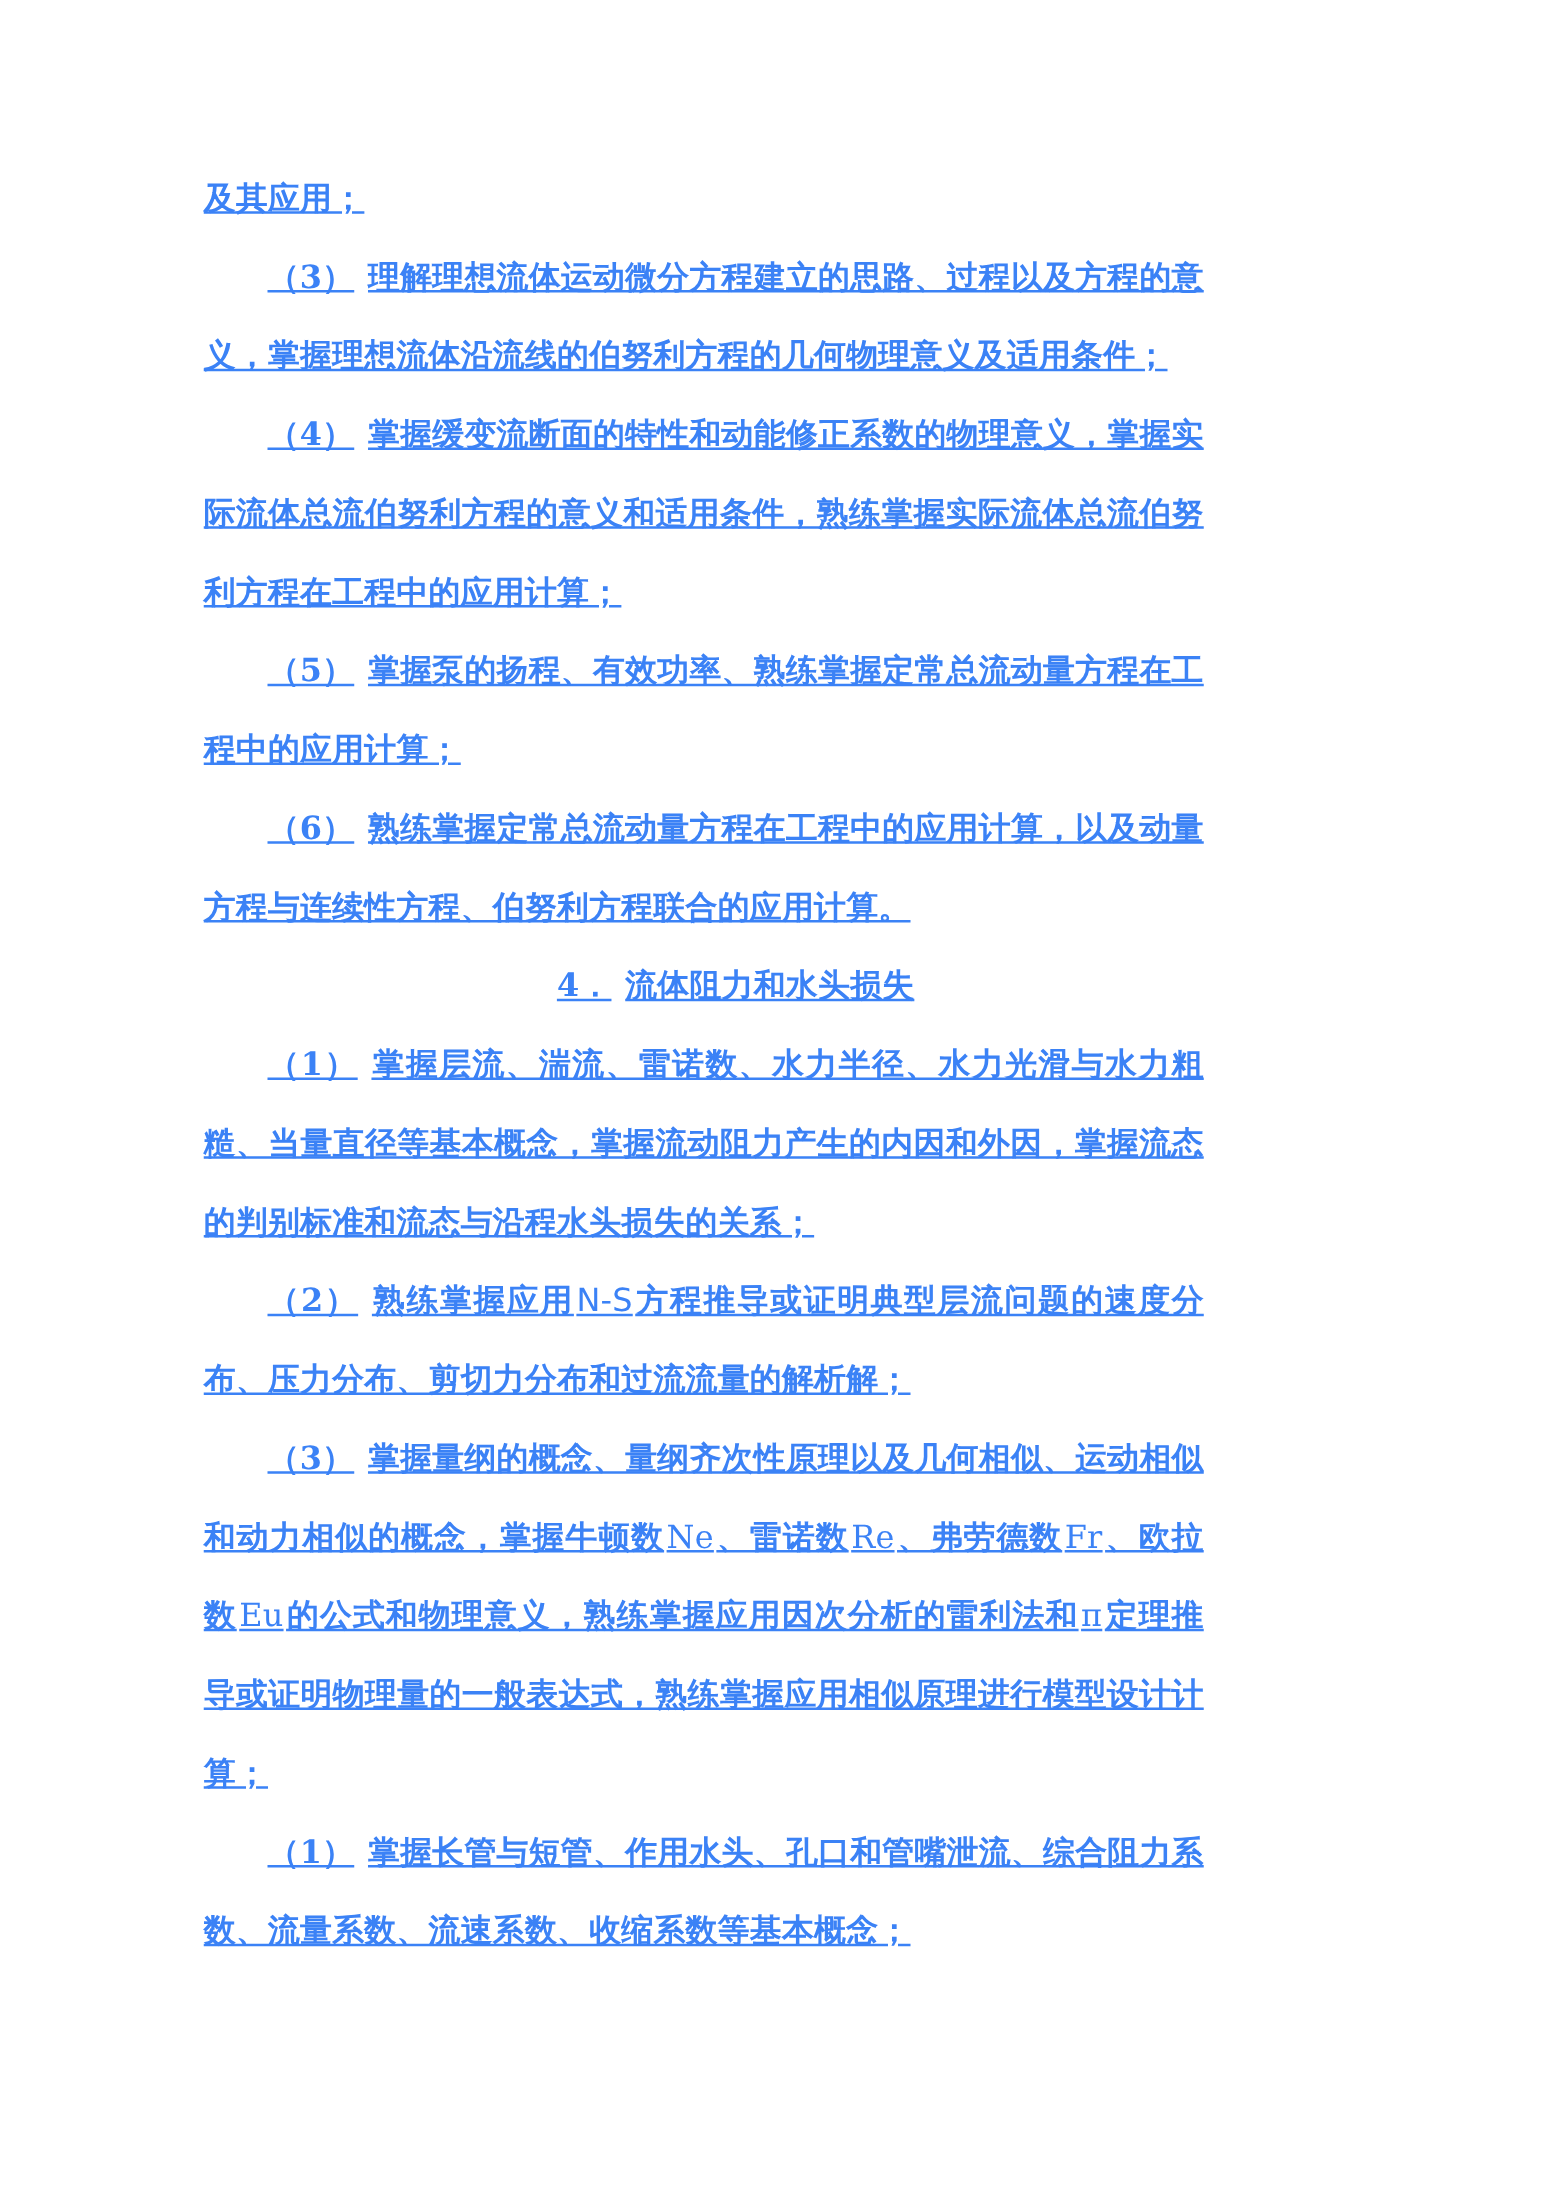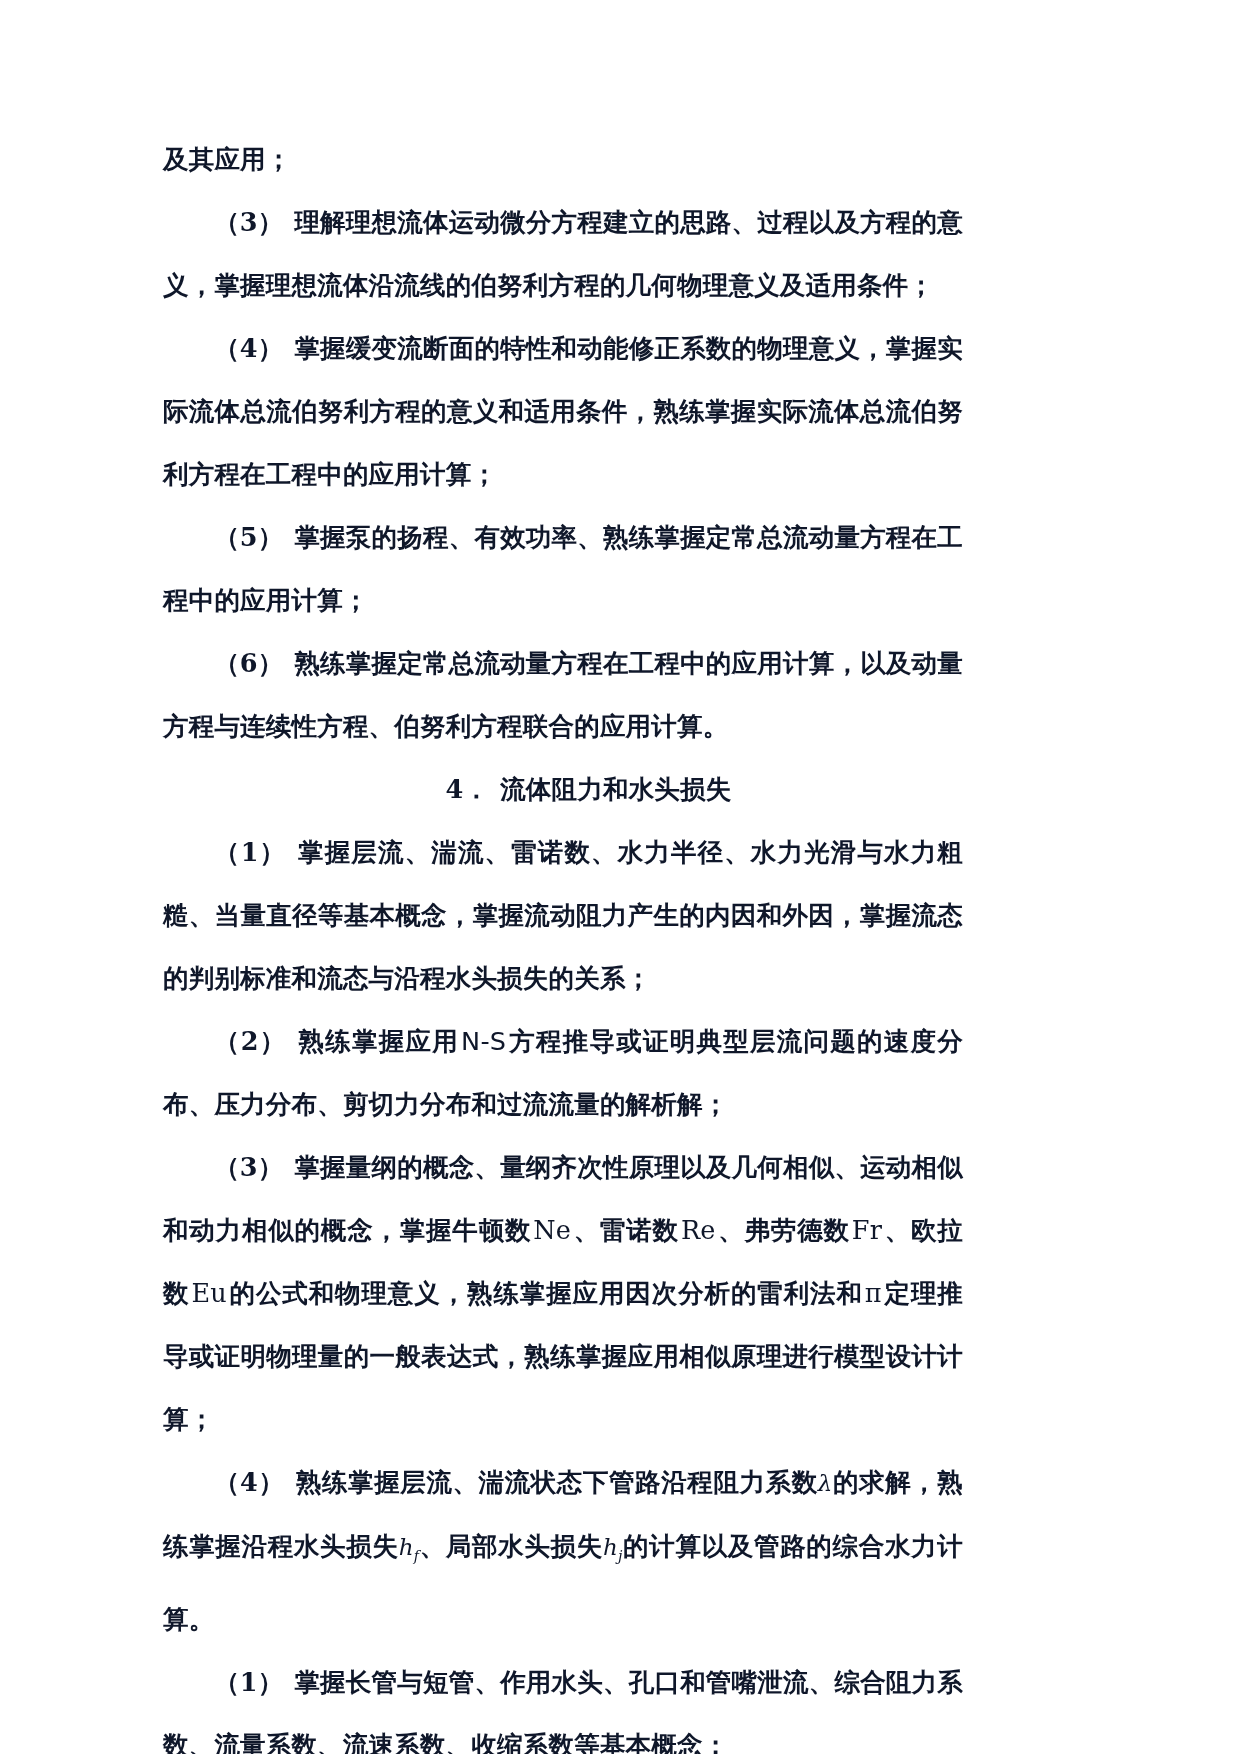--- a/index.html
+++ b/index.html
@@ -20,25 +20,26 @@
     position: absolute;
     left: 163px;
     top: 128px;
     width: 800px;
   }
   
   p.para {
     margin: 0 0 0 0;
     font-size: 25.5px;
     line-height: 63px;
-    color: #0f172a;
+    color: #3b82f6;
     text-align: justify;
     text-justify: inter-character;
     letter-spacing: 0.2px;
     font-weight: 600;
+    text-decoration: underline;
     -webkit-font-smoothing: none;
   }
   p.para.last-line-left {
     text-align-last: left;
   }
   
   p.indent {
     text-indent: 51px;
   }
   
@@ -93,19 +94,18 @@
     <p class="para indent last-line-left"><span class="num">（6）</span><span class="gap"></span><span>熟练掌握定常总流动量方程在工程中的应用计算，以及动量方程与连续性方程、伯努利方程联合的应用计算。</span></p>
 
     <p class="para section-head"><span class="num">4．</span><span class="gap"></span><span>流体阻力和水头损失</span></p>
 
     <p class="para indent last-line-left"><span class="num">（1）</span><span class="gap"></span><span>掌握层流、湍流、雷诺数、水力半径、水力光滑与水力粗糙、当量直径等基本概念，掌握流动阻力产生的内因和外因，掌握流态的判别标准和流态与沿程水头损失的关系；</span></p>
 
     <p class="para indent last-line-left"><span class="num">（2）</span><span class="gap"></span><span>熟练掌握应用</span><span class="latin-sans">N-S</span><span>方程推导或证明典型层流问题的速度分布、压力分布、剪切力分布和过流流量的解析解；</span></p>
 
     <p class="para indent last-line-left"><span class="num">（3）</span><span class="gap"></span><span>掌握量纲的概念、量纲齐次性原理以及几何相似、运动相似和动力相似的概念，掌握牛顿数</span><span class="latin">Ne</span><span>、雷诺数</span><span class="latin">Re</span><span>、弗劳德数</span><span class="latin">Fr</span><span>、欧拉数</span><span class="latin">Eu</span><span>的公式和物理意义，熟练掌握应用因次分析的雷利法和</span><span class="latin">π</span><span>定理推导或证明物理量的一般表达式，熟练掌握应用相似原理进行模型设计计算；</span></p>
 
-    <p class="para indent last-line-left"><span class="num">（4）</span><span class="gap"></span><span>熟练掌握层流、湍流状态下管路沿程阻力系数</span><span class="var">λ</span><span>的求解，熟练掌握沿程水头损失</span><span class="var"><span>h</span><sub>f</sub></span><span>、局部水头损失</span><span class="var"><span>h</span><sub>j</sub></span><span>的计算以及管路的综合水力计算。</span></p>
 
 
     <p class="para indent last-line-left"><span class="num">（1）</span><span class="gap"></span><span>掌握长管与短管、作用水头、孔口和管嘴泄流、综合阻力系数、流量系数、流速系数、收缩系数等基本概念；</span></p>
 
   </div>
 </div>
 
 </body></html>

